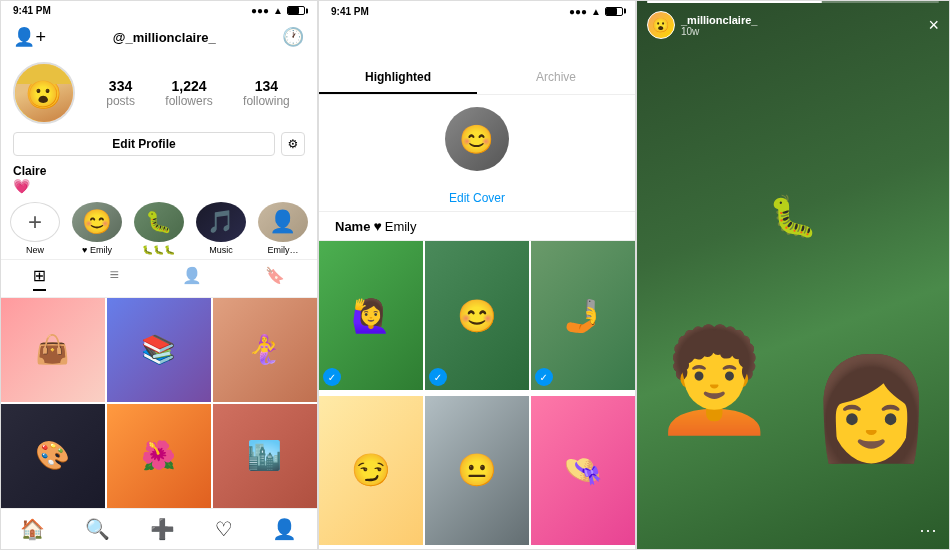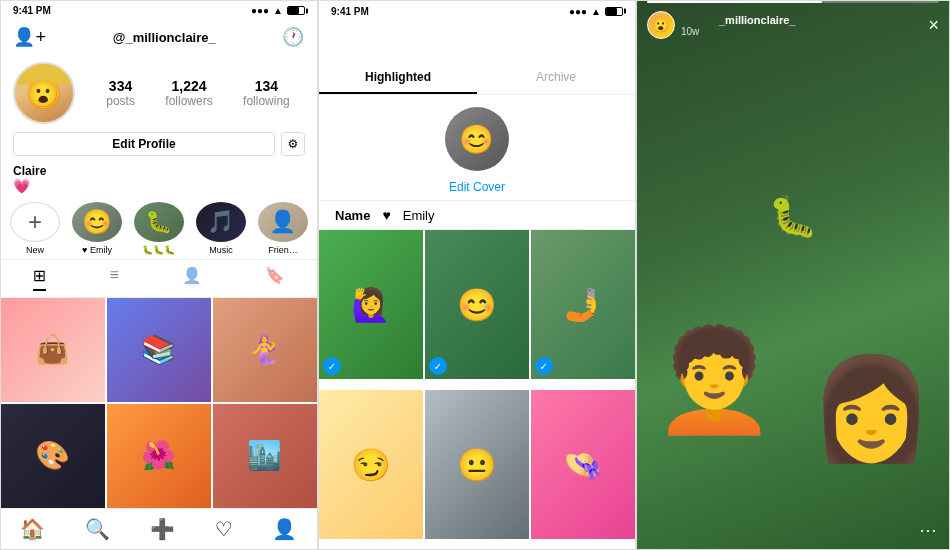--- a/index.html
+++ b/index.html
@@ -265,31 +265,31 @@
     }
     .cover-circle {
       width: 64px; height: 64px; border-radius: 50%;
       background: linear-gradient(135deg, #888, #555);
       display: flex; align-items: center; justify-content: center;
       overflow: hidden; font-size: 28px;
     }
     .edit-cover-link {
       font-size: 12px;
       color: #0095f6;
-      margin-top: 9px;
+      margin-top: 20px;
       cursor: pointer;
     }
 
     .name-row {
       display: flex;
       align-items: center;
       padding: 6px 16px;
       border-top: 1px solid #eee;
       border-bottom: 1px solid #eee;
-      gap: 12px;
+      gap: 3px;
       font-size: 13px;
     }
     .name-label { font-weight: 600; color: #000; }
     .name-value { color: #000; }
     .heart-icon { font-size: 14px; }
 
     .stories-grid {
       display: grid;
       grid-template-columns: repeat(3, 1fr);
       gap: 1.5px;
@@ -341,21 +341,21 @@
       align-items: center;
       padding: 8px 10px 4px;
       gap: 6px;
     }
     .story-avatar {
       width: 28px; height: 28px; border-radius: 50%;
       background: linear-gradient(135deg, #f4a460, #ffd700);
       display: flex; align-items: center; justify-content: center;
       font-size: 14px; overflow: hidden; border: 1.5px solid #fff;
     }
-    .story-username { font-size: 11px; color: #fff; font-weight: 600; margin-left: 38px; }
+    .story-username { font-size: 11px; color: #fff; font-weight: 600; }
     .story-time { font-size: 10px; color: rgba(255,255,255,0.8); }
     .story-close {
       margin-left: auto;
       font-size: 18px; color: #fff; cursor: pointer;
     }
     .story-progress {
       height: 2px; background: rgba(255,255,255,0.3);
       margin: 0 10px;
       border-radius: 1px;
     }
@@ -457,21 +457,21 @@
     <div class="highlight-item">
       <div class="highlight-circle" style="background:linear-gradient(135deg,#1a1a2a,#2a2a4a);">
         <span style="font-size:22px;">🎵</span>
       </div>
       <span class="highlight-label">Music</span>
     </div>
     <div class="highlight-item">
       <div class="highlight-circle" style="background:linear-gradient(135deg,#c8b8a0,#a89880);">
         <span style="font-size:22px;">👤</span>
       </div>
-      <span class="highlight-label">Frien…</span>
+      <span class="highlight-label">Emily…</span>
     </div>
   </div>
 
   <div class="grid-tabs">
     <div class="grid-tab active">⊞</div>
     <div class="grid-tab">≡</div>
     <div class="grid-tab">👤</div>
     <div class="grid-tab">🔖</div>
   </div>
 

